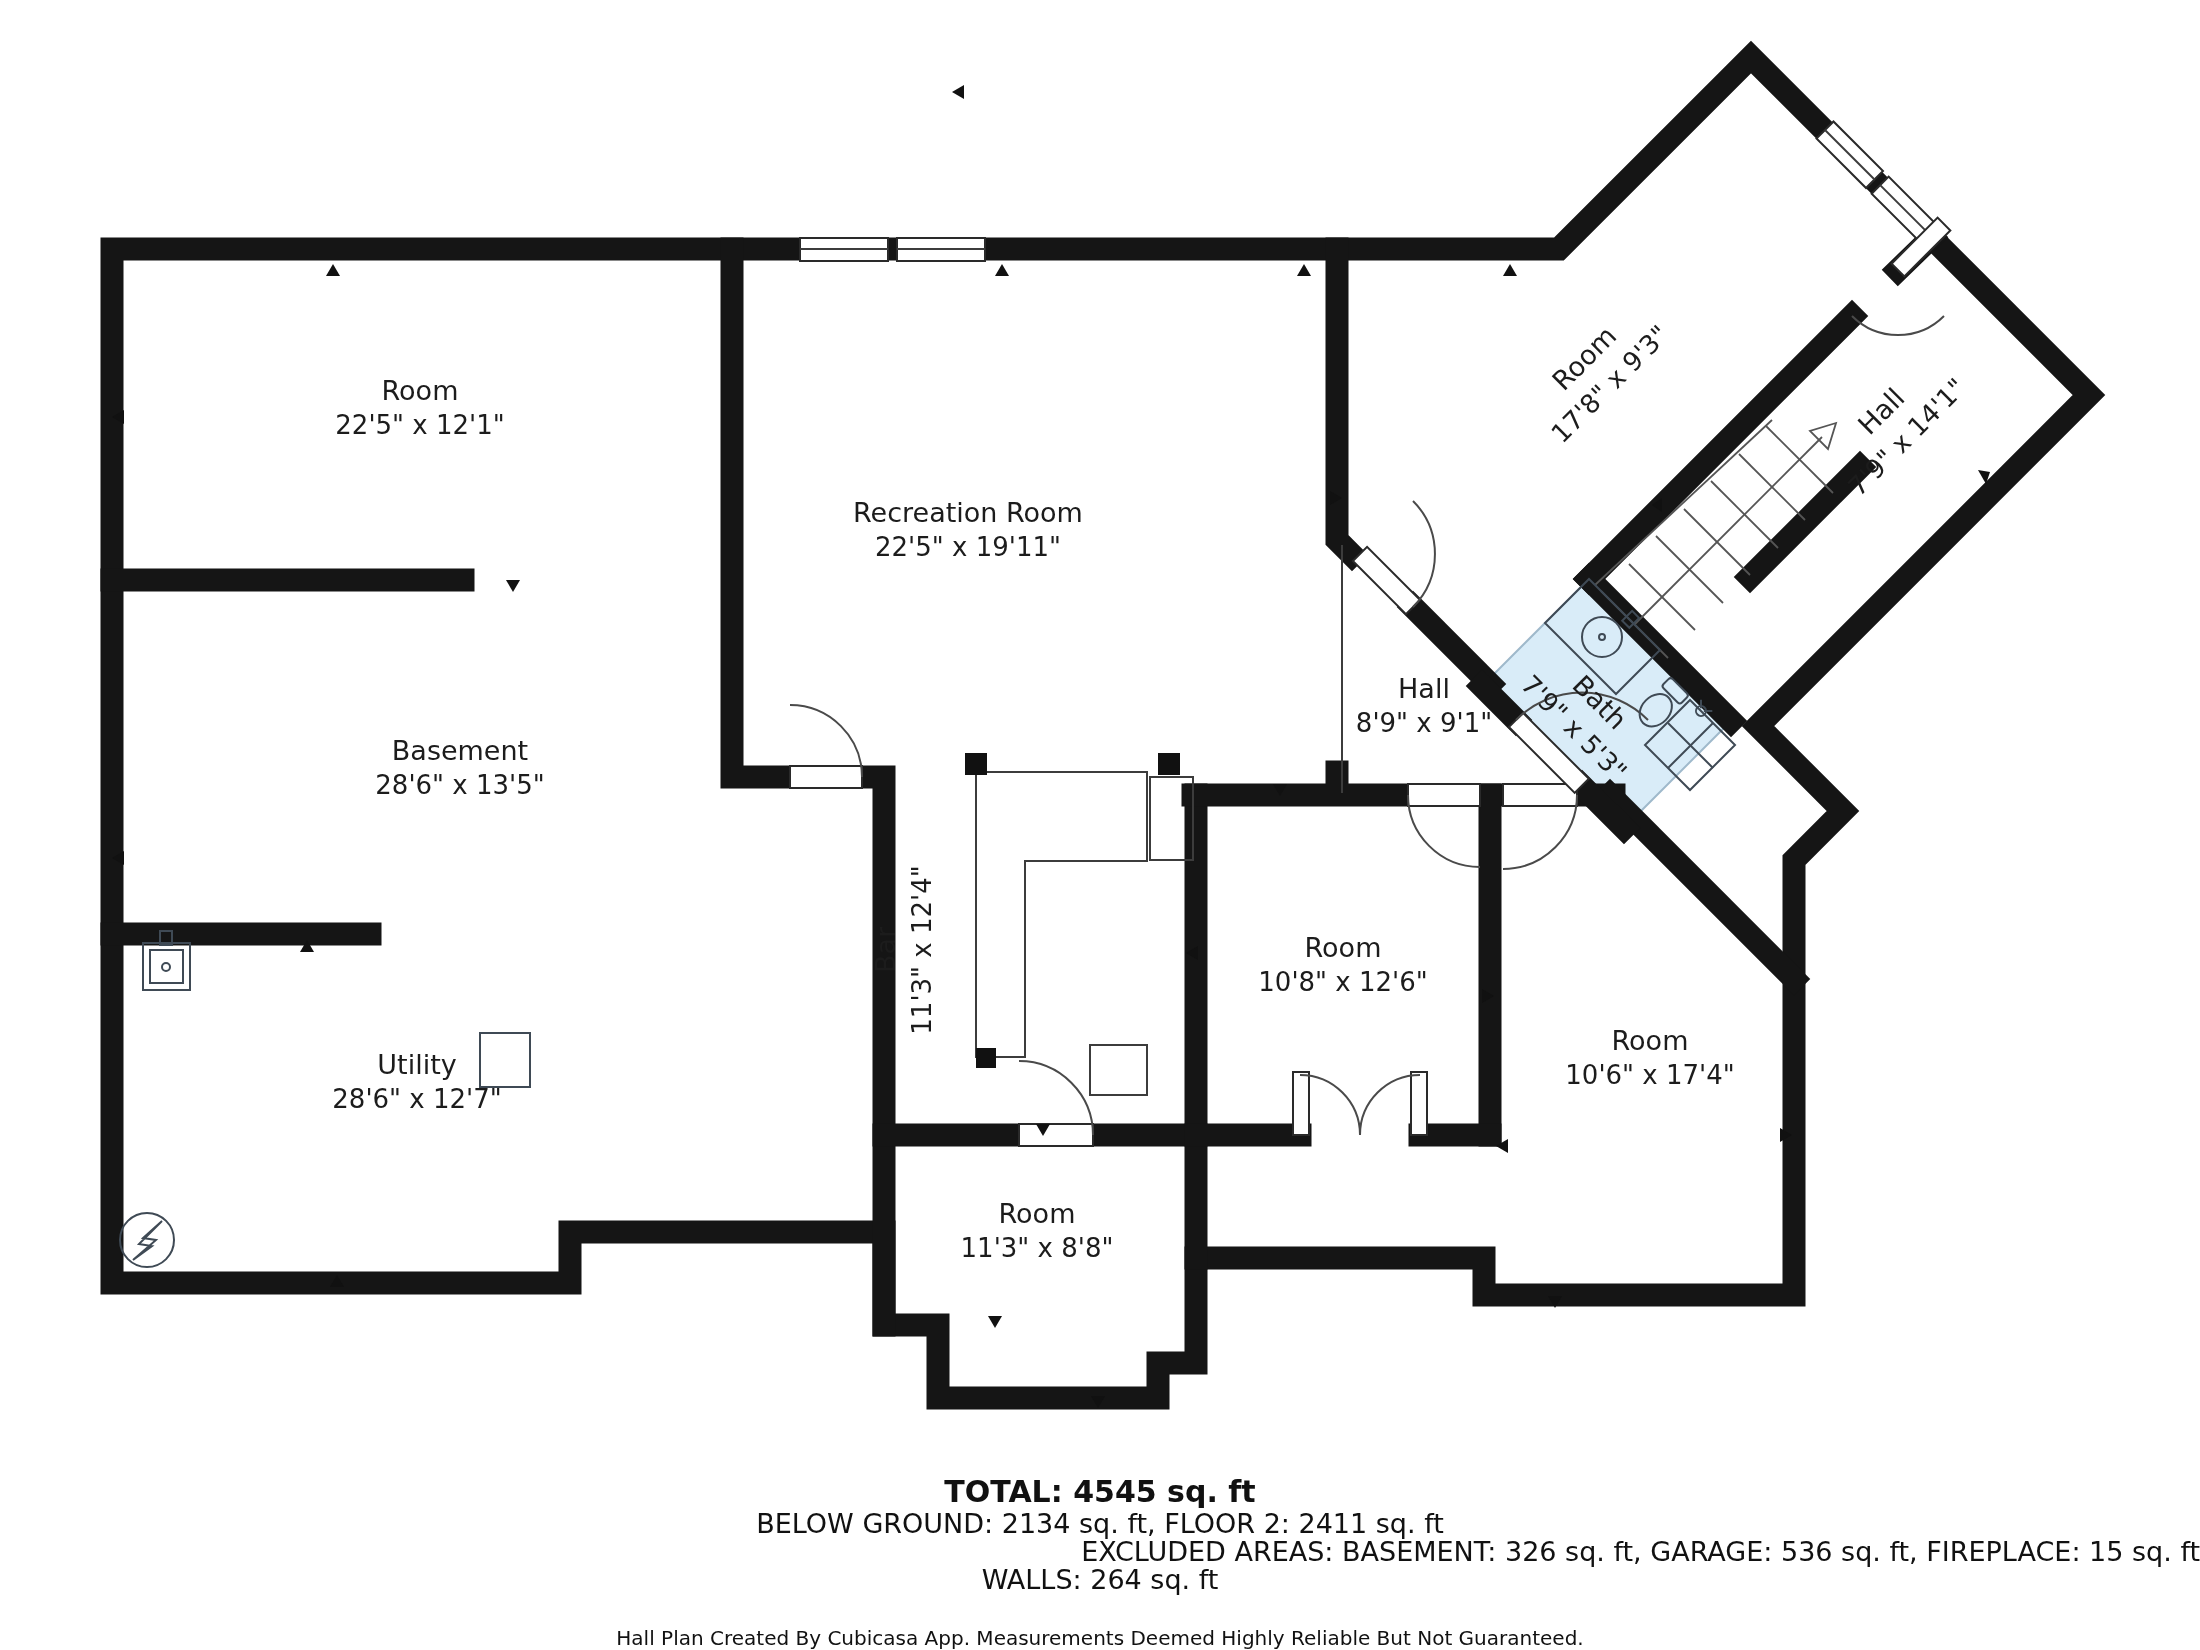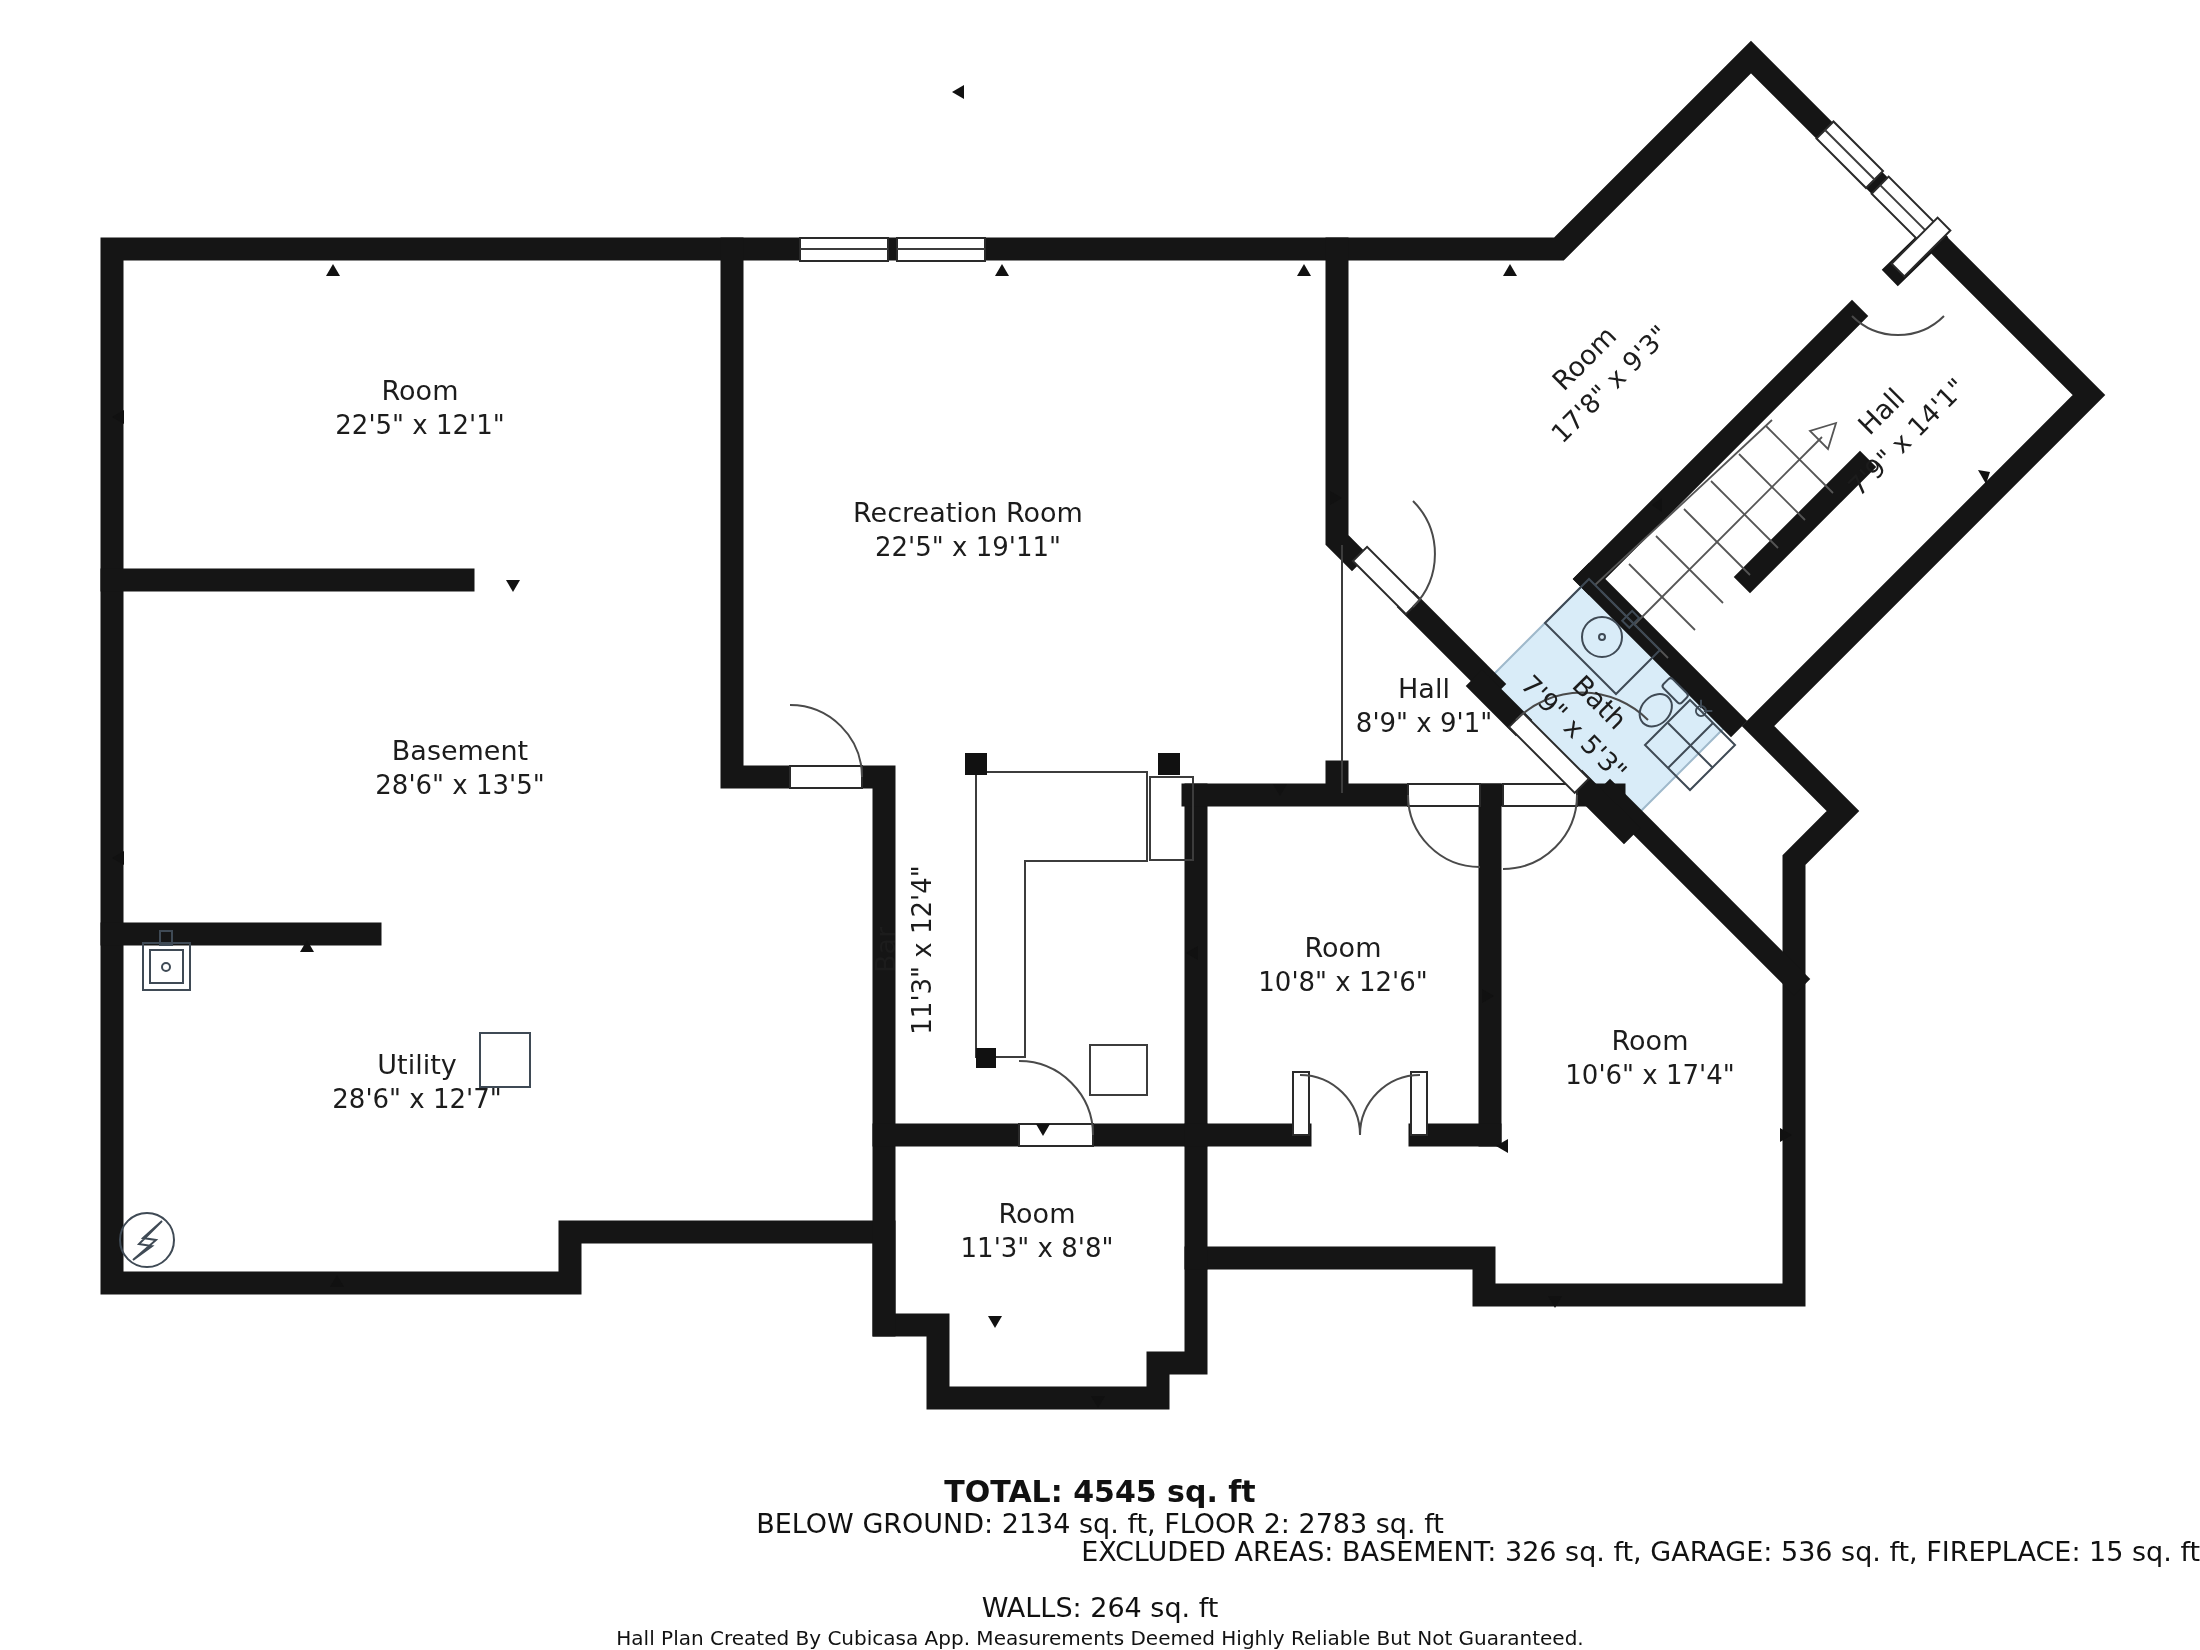--- a/index.html
+++ b/index.html
@@ -12,21 +12,21 @@
   .leaf{fill:#ffffff;stroke:#2a2a2a;stroke-width:2;}
   .winframe{fill:#ffffff;stroke:#2a2a2a;stroke-width:2;}
   .marker{fill:#111111;}
   .room-name{font-size:27px;fill:#1c1c1c;text-anchor:middle;}
   .room-dims{font-size:26px;fill:#1c1c1c;text-anchor:middle;}
   .tread{fill:none;stroke:#555;stroke-width:1.8;}
   .footer{position:absolute;left:0;width:2200px;text-align:center;color:#111;}
   .f-total{top:1474px;font-size:30px;font-weight:bold;}
   .f-line2{top:1508px;font-size:27px;}
   .f-line3{top:1536px;font-size:27px;text-align:right;}
-  .f-line4{top:1564px;font-size:27px;margin-top:28px;}
+  .f-line4{top:1564px;font-size:27px;}
   .f-disc{top:1626px;font-size:20px;}
 </style>
 </head>
 <body>
 
 <svg id="plan" width="2200" height="1650" viewBox="0 0 2200 1650" xmlns="http://www.w3.org/2000/svg">
 
   <polygon points="1589,579 1731,721 1624,828 1482,686" stroke="#9fb9cb" stroke-width="2" fill="#d9ecf8"></polygon>
 
   <path class="wall" d="
@@ -236,16 +236,16 @@
     <text class="room-name" x="0" y="-10">Room</text>
     <text class="room-dims" x="0" y="26">17'8" x 9'3"</text>
   </g>
   <g transform="translate(1895,425) rotate(-45)">
     <text class="room-name" x="0" y="-10">Hall</text>
     <text class="room-dims" x="0" y="26">7'9" x 14'1"</text>
   </g>
 </svg>
 
 <div class="footer f-total">TOTAL: 4545 sq. ft</div>
-<div class="footer f-line2">BELOW GROUND: 2134 sq. ft, FLOOR 2: 2783 sq. ft</div>
+<div class="footer f-line2">BELOW GROUND: 2134 sq. ft, FLOOR 2: 2411 sq. ft</div>
 <div class="footer f-line3">EXCLUDED AREAS: BASEMENT: 326 sq. ft, GARAGE: 536 sq. ft, FIREPLACE: 15 sq. ft</div>
 <div class="footer f-line4">WALLS: 264 sq. ft</div>
 <div class="footer f-disc">Hall Plan Created By Cubicasa App. Measurements Deemed Highly Reliable But Not Guaranteed.</div>
 
 </body></html>

